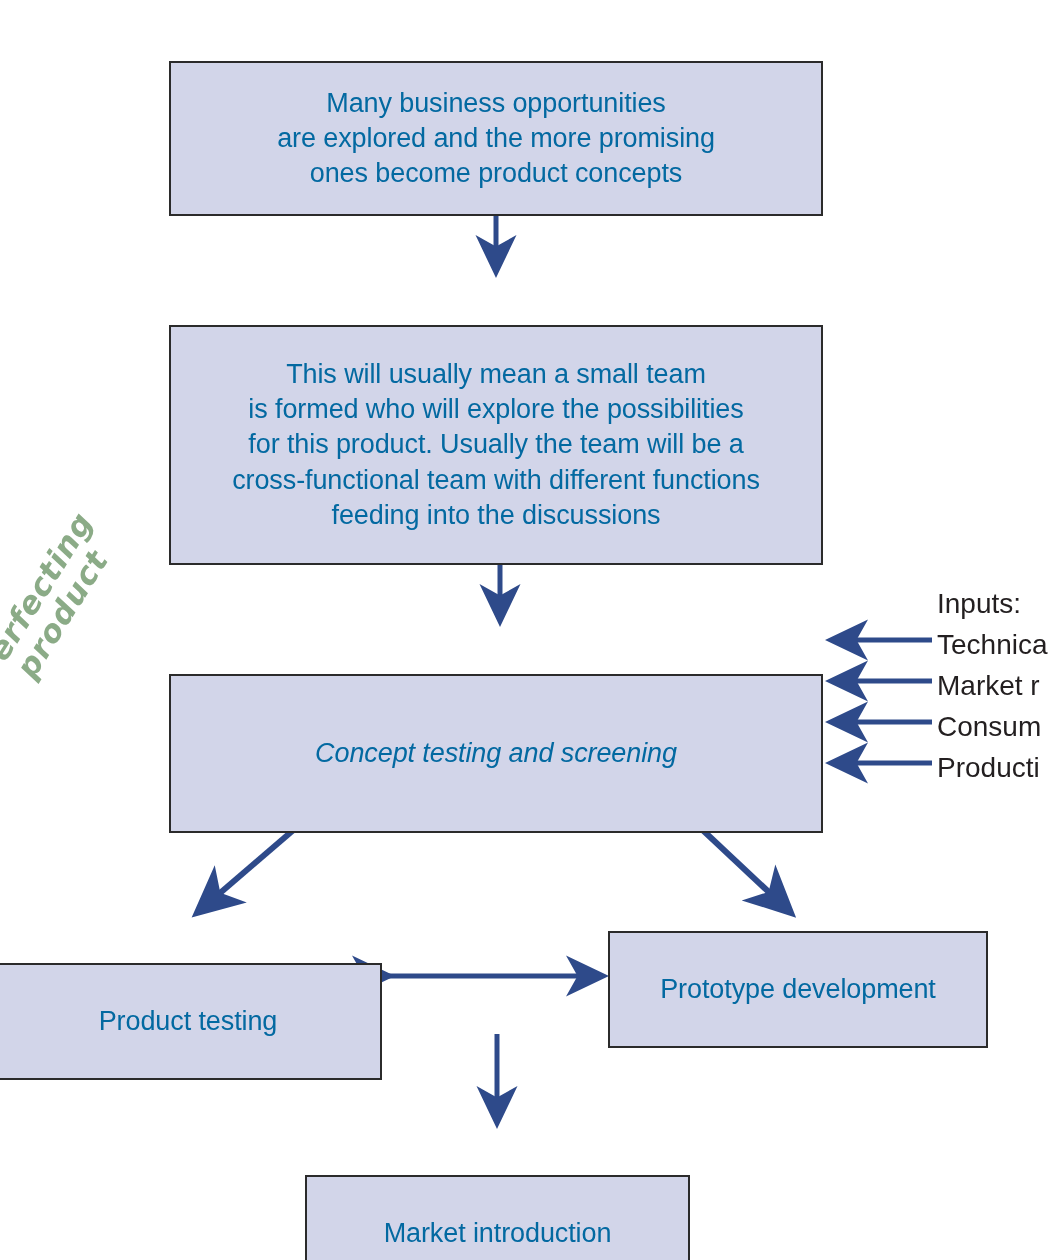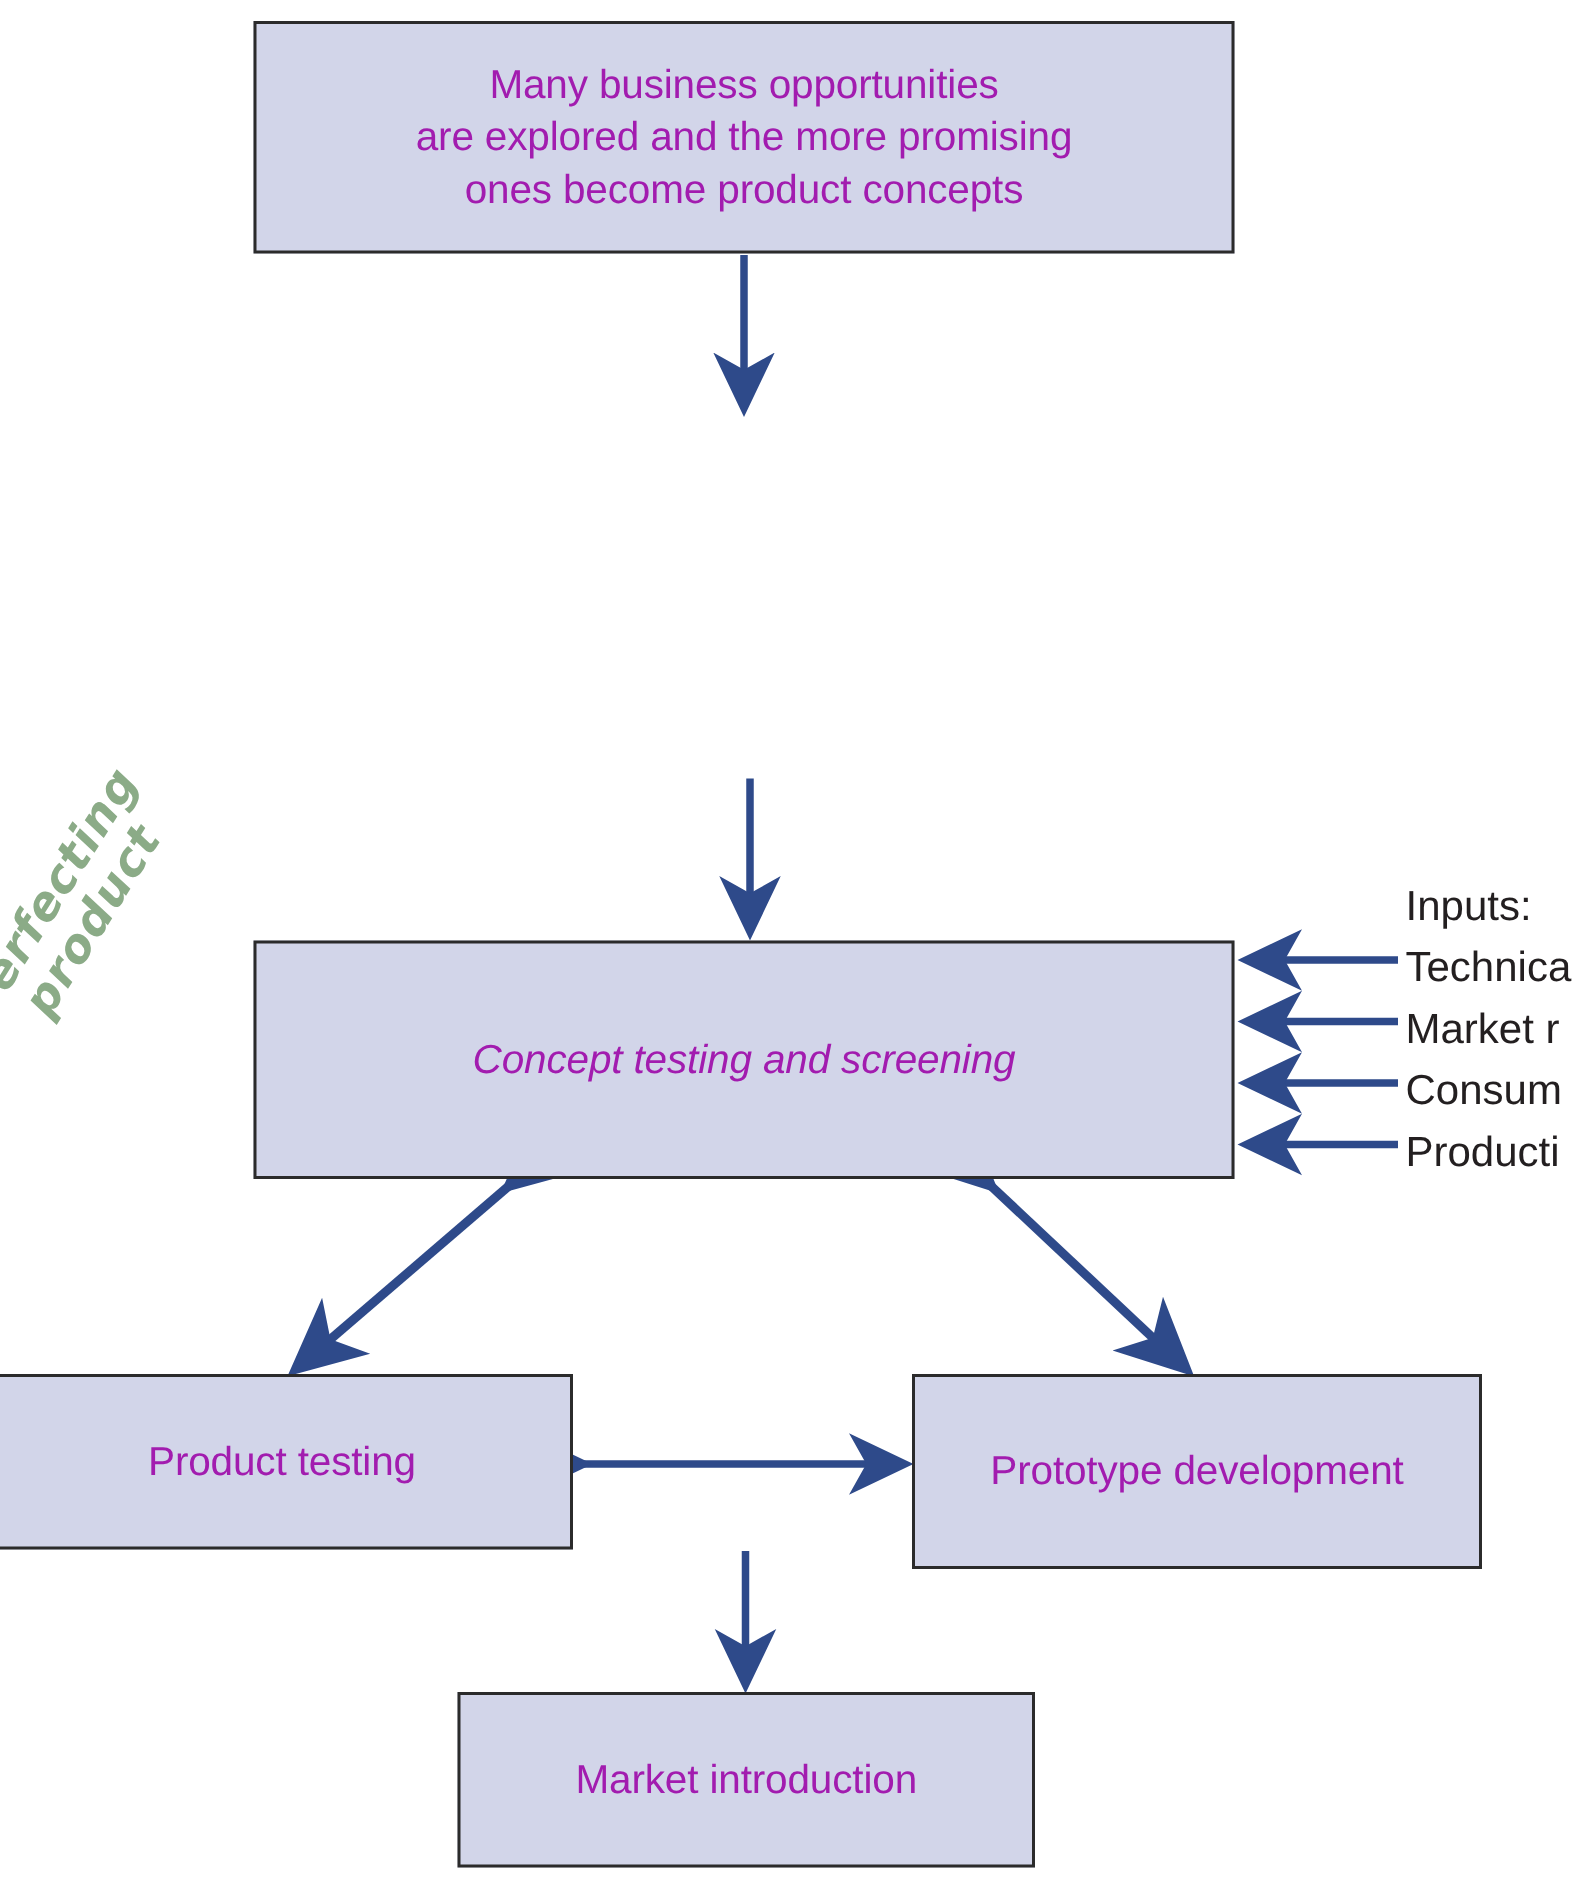--- a/index.html
+++ b/index.html
@@ -19,32 +19,33 @@
   }
   .box {
     position: absolute;
     box-sizing: border-box;
     background: #d2d5e9;
     border: 2px solid #2b2b2b;
     display: flex;
     align-items: center;
     justify-content: center;
     text-align: center;
-    color: #a21caf;
+    color: #0369a1;
     line-height: 1.30;
     font-size: 27px;
     font-weight: 400;
     white-space: pre-line;
     letter-spacing: -0.1px;
+    margin-top: 47px;
   }
   #box-opportunities { left: 169px; top: 14px;  width: 654px; height: 155px; }
   #box-team          { left: 169px; top: 278px; width: 654px; height: 240px; }
   #box-concept       { left: 169px; top: 627px; width: 654px; height: 159px; font-style: italic; }
   #box-product-testing { left: -6px; top: 916px; width: 388px; height: 117px; }
-  #box-prototype     { left: 608px; top: 916px; width: 380px; height: 130px; }
+  #box-prototype     { left: 608px; top: 884px; width: 380px; height: 117px; }
   #box-market        { left: 305px; top: 1128px; width: 385px; height: 117px; }
 
   #arrows {
     position: absolute;
     left: 0; top: 0;
     width: 1051px;
     height: 1260px;
     pointer-events: none;
   }
 
@@ -105,20 +106,25 @@
 
     <line x1="388" y1="976" x2="602" y2="976" stroke="#2e4a8a" stroke-width="5" marker-start="url(#ah)" marker-end="url(#ah)"></line>
 
     <line x1="497" y1="1034" x2="497" y2="1122" stroke="#2e4a8a" stroke-width="5" marker-end="url(#ah)"></line>
   </svg>
 
   <div class="box" id="box-opportunities">Many business opportunities
 are explored and the more promising
 ones become product concepts</div>
 
+  <div class="box" id="box-team">This will usually mean a small team
+is formed who will explore the possibilities
+for this product. Usually the team will be a
+cross-functional team with different functions
+feeding into the discussions</div>
 
   <div class="box" id="box-concept">Concept testing and screening</div>
 
   <div class="box" id="box-product-testing">Product testing</div>
 
   <div class="box" id="box-prototype">Prototype development</div>
 
   <div class="box" id="box-market">Market introduction</div>
 
   <div class="inputs-list">

